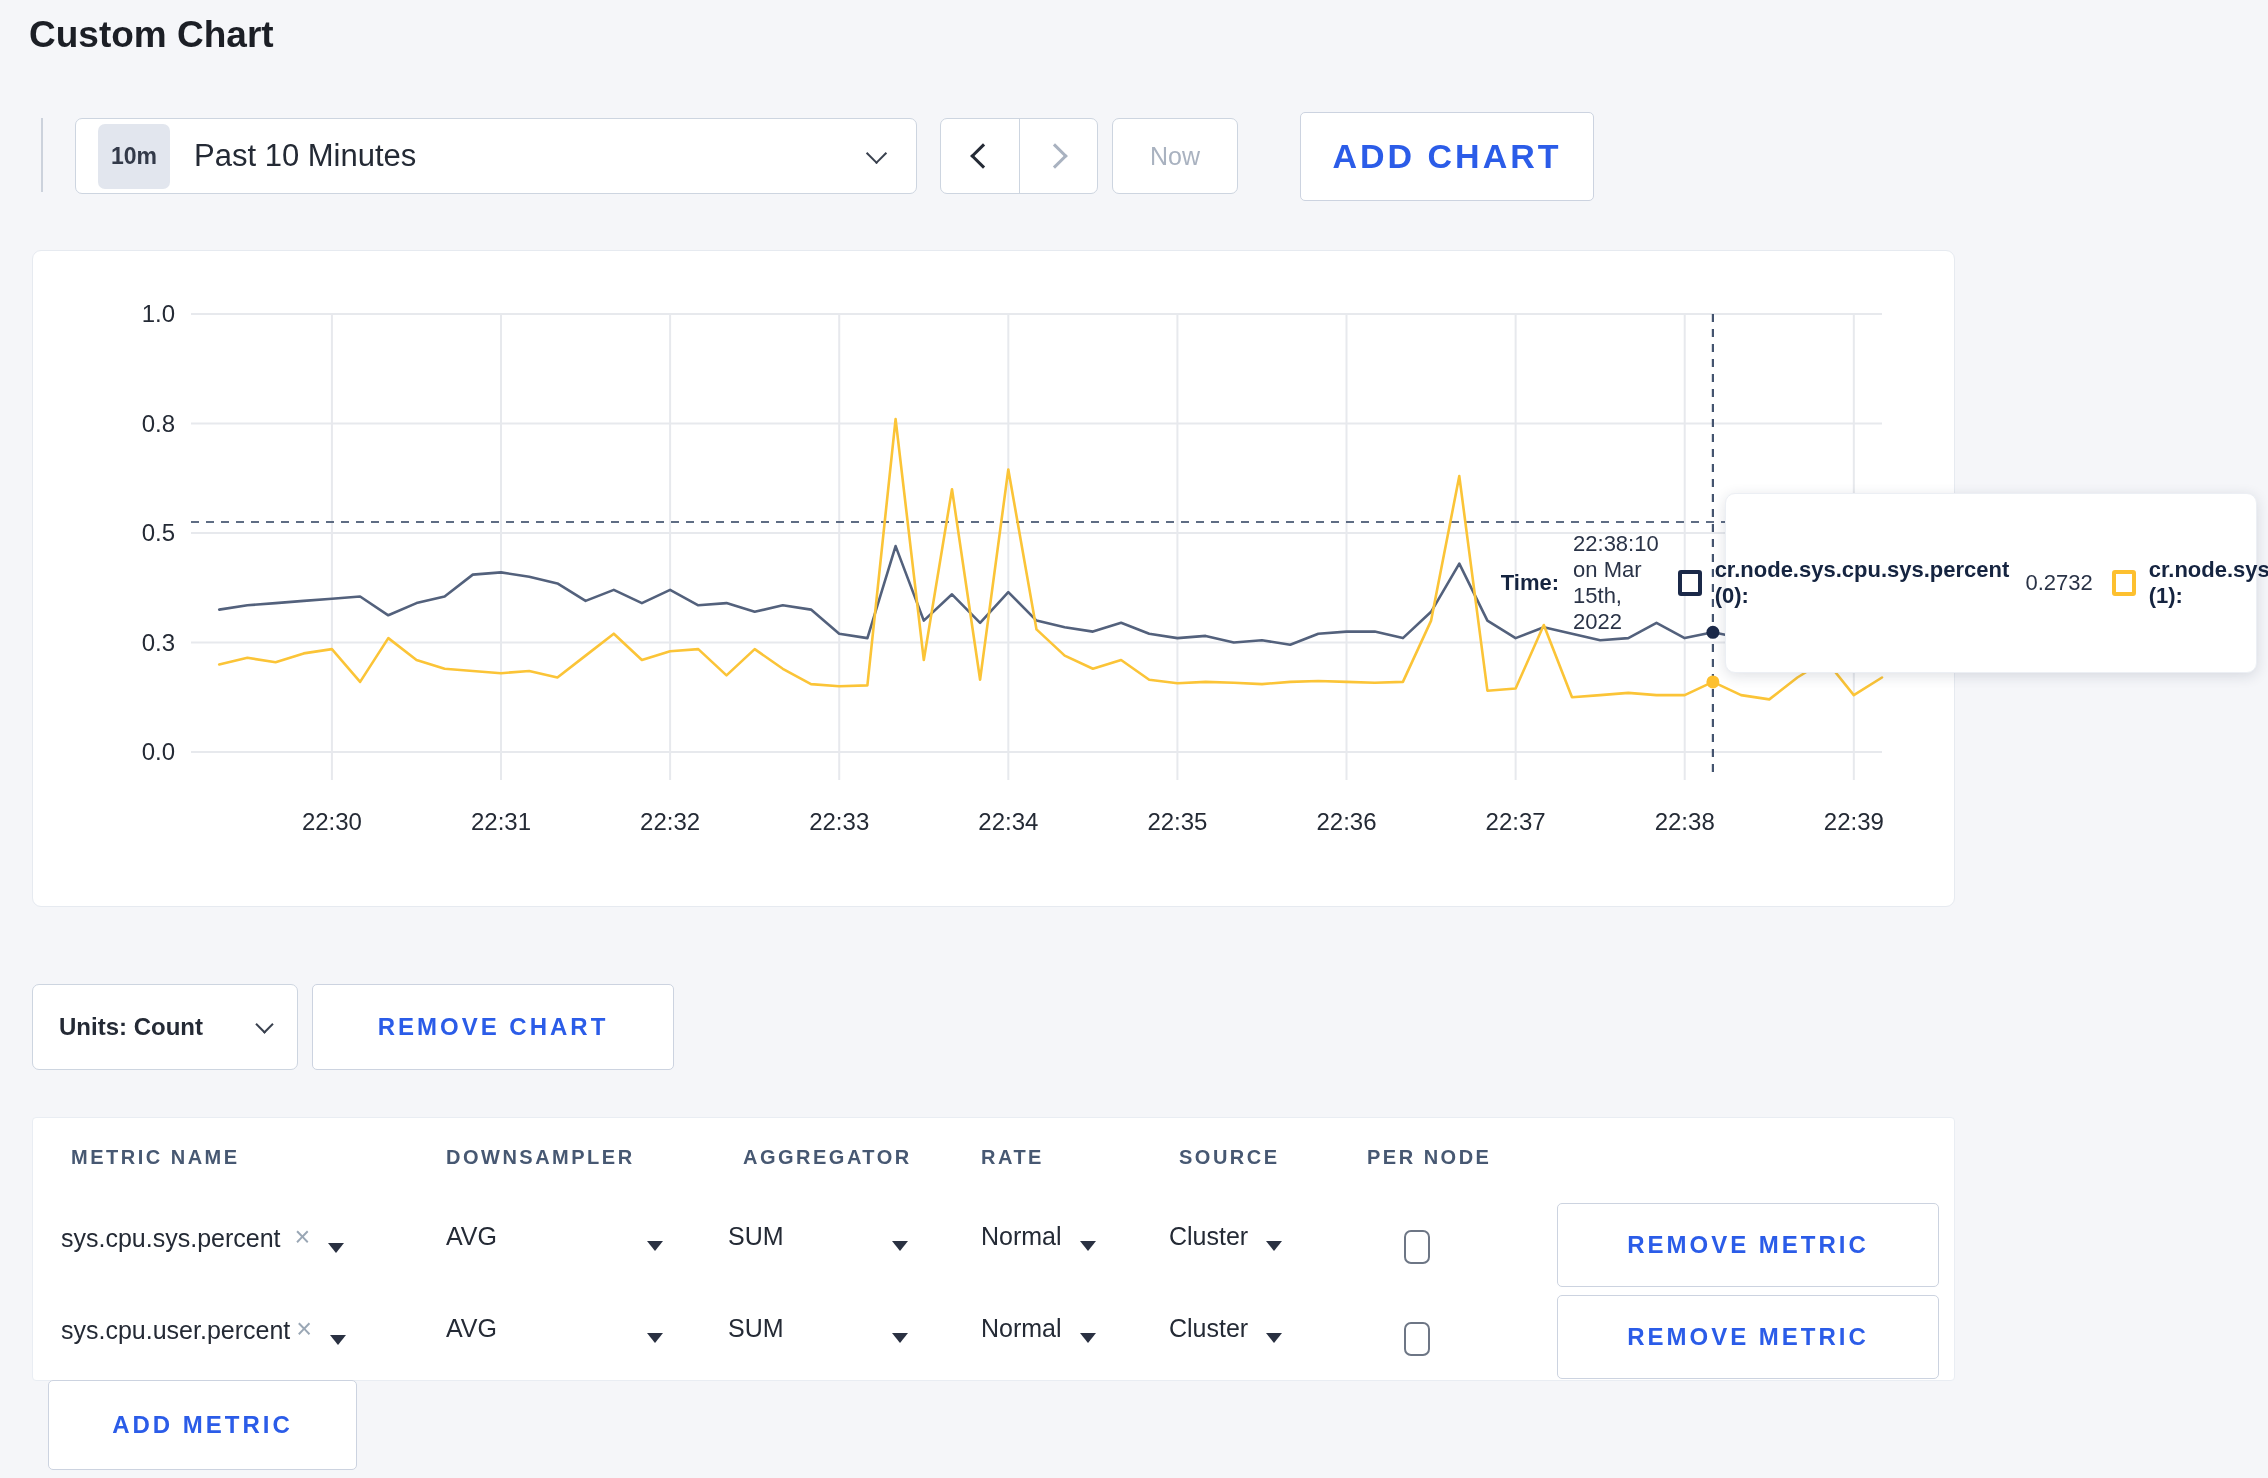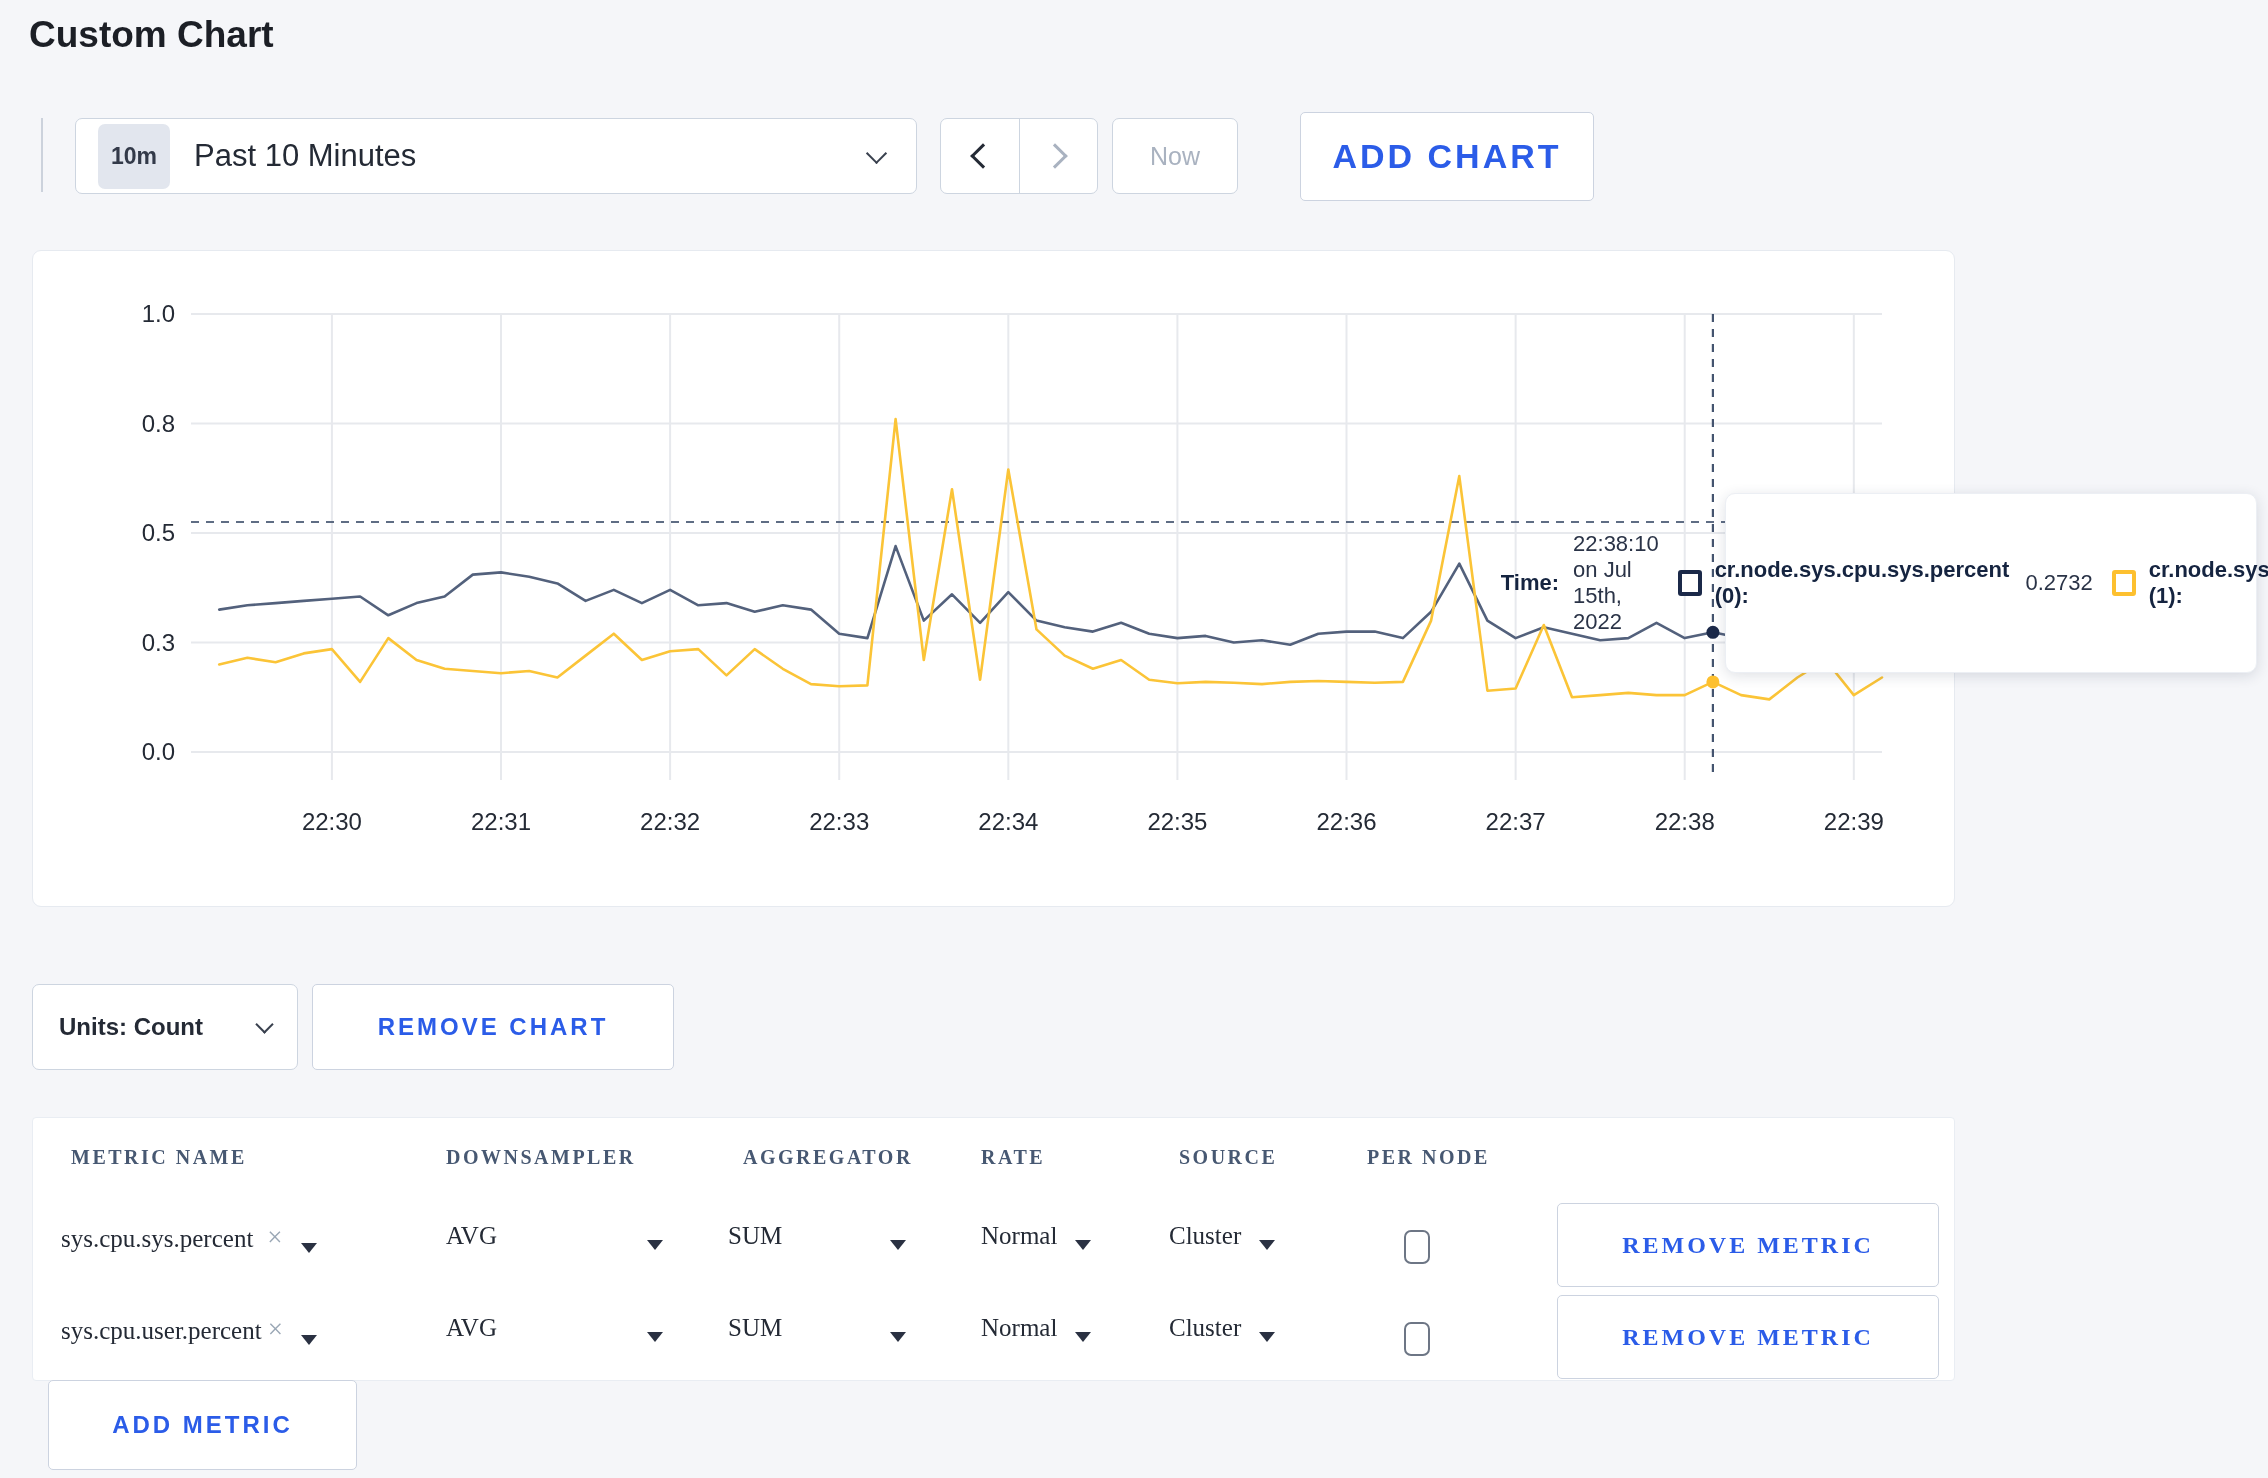--- a/index.html
+++ b/index.html
@@ -49,21 +49,21 @@
 
   
   .units-select{left:32px;top:984px;width:264px;height:84px;background:#fff;border:1.5px solid #cdd5e0;
       border-radius:7px;display:flex;align-items:center;cursor:pointer;}
   .units-label{margin-left:26px;font-size:24px;font-weight:bold;color:#242a35;}
   .units-select .chev-down{margin-right:26px;width:11px;height:11px;}
   .remove-chart{left:312px;top:984px;width:360px;height:84px;}
 
   
   .table-card{left:32px;top:1117px;width:1921px;height:262px;background:#fff;
-      border:1px solid #e9edf3;border-radius:4px;font-family:Liberation Serif, serif;}
+      border:1px solid #e9edf3;border-radius:4px;}
   .th{position:absolute;top:28px;font-size:20px;font-weight:bold;letter-spacing:2.5px;color:#475872;}
   .cell{position:absolute;font-size:25px;color:#242a35;display:flex;align-items:flex-end;}
   .x-icon{color:#9aa7b5;font-size:27px;margin-left:14px;cursor:pointer;}
   .caret{width:0;height:0;border-left:8px solid transparent;border-right:8px solid transparent;
       border-top:10px solid #2a3142;display:inline-block;margin-left:18px;cursor:pointer;}
   .checkbox{position:absolute;width:22px;height:30px;border:2.5px solid #6d7685;border-radius:7px;
       background:#fff;cursor:pointer;}
   .remove-metric{position:absolute;left:1524px;width:380px;height:82px;border-radius:5px;}
   .add-metric{left:48px;top:1380px;width:307px;height:88px;border-radius:5px;}
   .row1{top:104px;} .row2{top:196px;}
@@ -133,21 +133,21 @@
         <polyline points="186.2,413.4 214.4,406.8 242.6,411.2 270.7,402.4 298.9,398.1 327.1,430.9 355.3,387.1 383.5,409.0 411.6,417.8 439.8,420.0 468.0,422.2 496.2,420.0 524.4,426.5 552.6,404.6 580.8,382.7 608.9,409.0 637.1,400.3 665.3,398.1 693.5,424.4 721.7,398.1 749.8,417.8 778.0,433.1 806.2,435.3 834.4,434.4 862.6,168.1 890.8,409.0 919.0,238.2 947.1,428.7 975.3,218.5 1003.5,378.4 1031.7,404.6 1059.9,417.8 1088.1,409.0 1116.2,428.7 1144.4,432.2 1172.6,430.9 1200.8,431.8 1229.0,433.1 1257.2,430.9 1285.3,430.0 1313.5,430.9 1341.7,431.8 1369.9,430.9 1398.1,369.6 1426.3,225.1 1454.4,439.7 1482.6,437.5 1510.8,374.0 1539.0,446.3 1567.2,444.1 1595.3,441.9 1623.5,444.1 1651.7,444.1 1679.9,430.9 1708.1,444.1 1736.3,448.4 1764.4,426.5 1792.6,409.0 1820.8,444.1 1849.0,426.5" fill="none" stroke="#fbc437" stroke-width="2.6" stroke-linejoin="round" stroke-linecap="round"></polyline>
         <line x1="1679.9" y1="63" x2="1679.9" y2="527" stroke="#44546f" stroke-width="2.2" stroke-dasharray="8 7"></line>
         <circle cx="1679.9" cy="381.3384" r="6.5" fill="#1b2949"></circle>
         <circle cx="1679.9" cy="430.8762" r="6.5" fill="#fdc02f"></circle>
       </svg>
   </div>
 
   <div class="abs tooltip">
     <div class="tip-row tip-time">
       <span class="tip-label">Time:</span>
-      <span class="tip-value">22:38:10 on Jul 15th, 2022</span>
+      <span class="tip-value">22:38:10 on Mar 15th, 2022</span>
     </div>
     <div class="tip-row">
       <span class="swatch" style="border:4px solid #1b2949"></span>
       <span class="tip-label">cr.node.sys.cpu.sys.percent (0):</span>
       <span class="tip-value">0.2732</span>
     </div>
     <div class="tip-row">
       <span class="swatch" style="border:4px solid #fdc02f"></span>
       <span class="tip-label">cr.node.sys.cpu.user.percent (1):</span>
       <span class="tip-value">0.1601</span>

